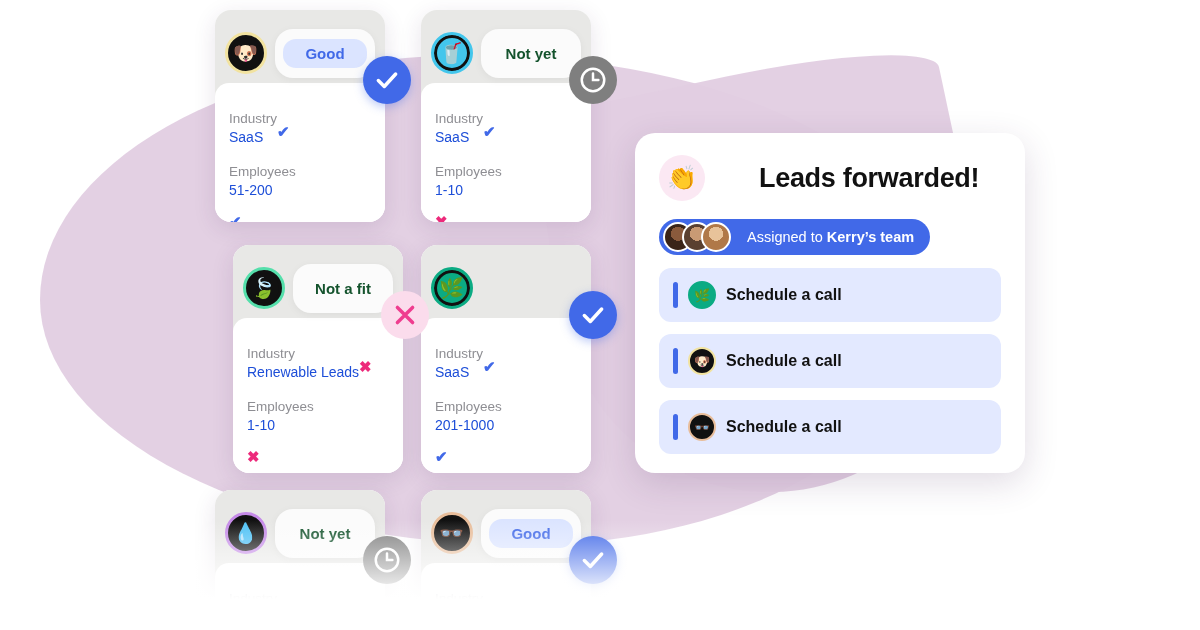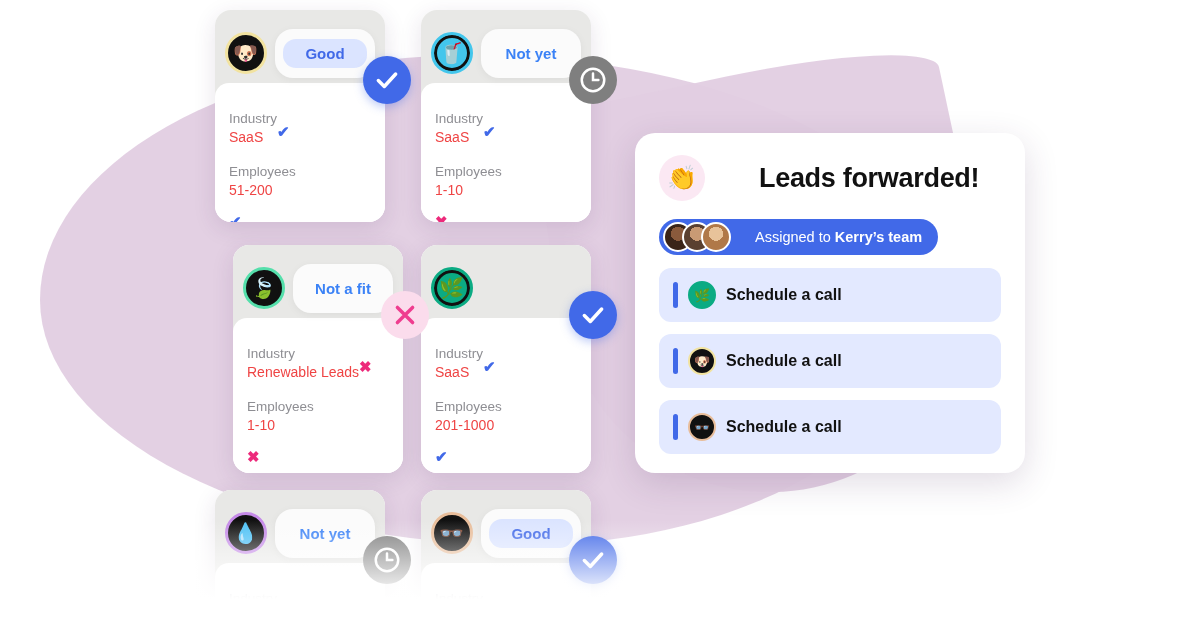--- a/index.html
+++ b/index.html
@@ -71,27 +71,27 @@
   }
   .verdict-pill{
     border-radius: 13px;
     padding: 6px 10px;
     font-size: 15px; font-weight: 700;
     white-space: nowrap;
     width:100%; text-align:center;
   }
   .v-good { background:#dbe4ff; color:#4169e8; }
   .v-great{ background:#dbe4ff; color:#4169e8; }
-  .v-plain{ background:#fbfbfb; color:#3b82f6; font-weight:600; }
+  .v-plain{ background:#fbfbfb; color:#14532d; font-weight:600; }
 
   .card-body { background:#fff; padding: 14px 14px 18px 14px; position:relative; }
   .field { display:flex; align-items:flex-start; justify-content:flex-start; }
   .field + .field { margin-top: 16px; flex-direction: column; }
   .f-label { font-size: 13.5px; color:#8e8e93; line-height:1.35; }
-  .f-value { font-size: 14px; color:#ef4444; line-height:1.35; }
+  .f-value { font-size: 14px; color:#1d4ed8; line-height:1.35; }
   .mark { font-size: 15px; font-weight:bold; line-height:1; padding-top:14px; }
   .m-ok { color:#4169e8; }
   .m-no { color:#ed2a7b; }
 
   
   .badge {
     position:absolute; right:-26px; top:46px;
     width:48px; height:48px; border-radius:50%;
     display:flex; align-items:center; justify-content:center;
     z-index: 6;
@@ -130,21 +130,21 @@
     background:#4169e8; border-radius: 22px;
     height:36px; display:inline-flex; align-items:center;
     padding: 0 16px 0 4px;
   }
   .stack { display:flex; align-items:center; }
   .stack .face {
     width:30px; height:30px; border-radius:50%;
     border:2px solid #fff; overflow:hidden; flex:none;
   }
   .stack .face + .face { margin-left:-11px; }
-  .assigned-text { color:#fff; font-size:14.5px; margin-left:24px; white-space:nowrap; }
+  .assigned-text { color:#fff; font-size:14.5px; margin-left:16px; white-space:nowrap; }
   .assigned-text b { font-weight:700; }
 
   .call-row {
     margin-top: 12px;
     background:#e3e9ff; border-radius: 12px;
     height:54px; display:flex; align-items:center; gap:10px;
     padding: 0 14px;
   }
   .bar { width:5px; height:26px; border-radius:3px; background:#4169e8; flex:none; }
   .call-av { width:28px; height:28px; border-radius:50%; border:2.5px solid #111;

